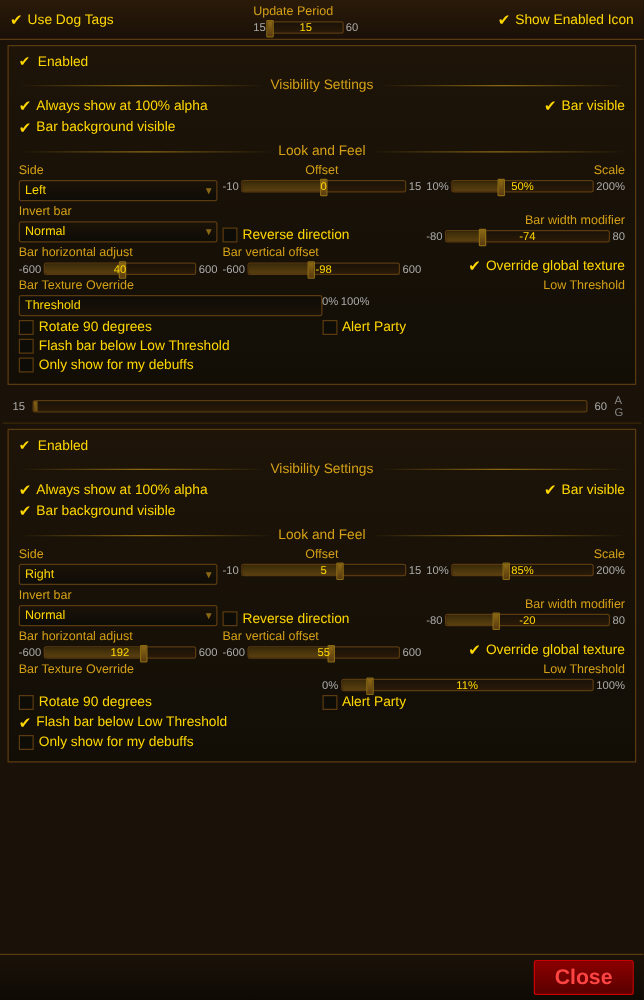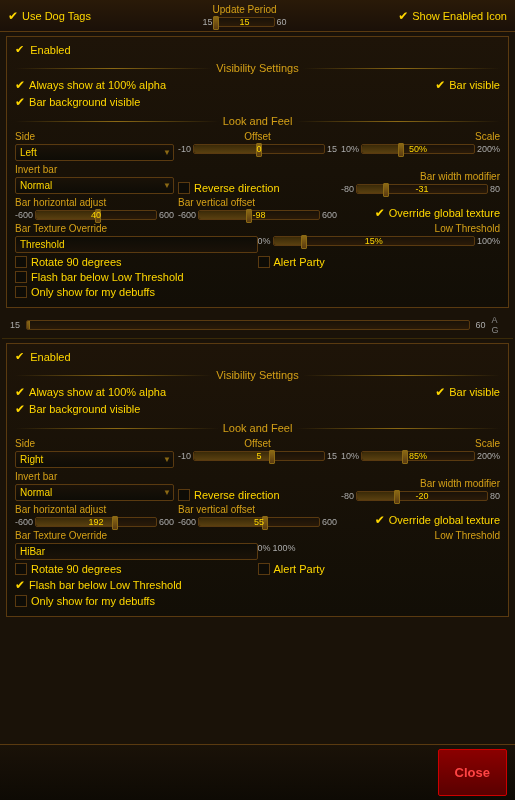--- a/index.html
+++ b/index.html
@@ -172,24 +172,24 @@
       gap: 4px;
       color: #ffd700;
       font-size: 11px;
       text-align: right;
     }
 
     .close-btn {
       background: linear-gradient(to bottom, #8B0000, #5a0000);
       border: 1px solid #cc0000;
       color: #ff4444;
-      padding: 15px 16px;
+      padding: 3px 16px;
       border-radius: 2px;
       cursor: pointer;
-      font-size: 13px;
+      font-size: 17px;
       font-weight: bold;
     }
 
     .bottom-bar {
       position: absolute;
       bottom: 0;
       left: 0;
       right: 0;
       display: flex;
       justify-content: flex-end;
@@ -245,21 +245,21 @@
 </head>
 <body>
 
 <div class="page-wrapper">
 
   <div class="top-bar">
     <div class="checkbox-row">
       <span class="check-mark">✔</span>
       <span>Use Dog Tags</span>
     </div>
-    <div class="field-group" style="align-items:center;">
+    <div class="field-group" style="align-items:flex-start;">
       <span class="gold-text" style="font-size:10px;">Update Period</span>
       <div class="slider-container">
         <span class="slider-min">15</span>
         <div class="slider-track" style="width:60px;">
           <div class="slider-fill" style="width:0%"></div>
           <div class="slider-thumb" style="left:0%"></div>
           <span class="slider-value">15</span>
         </div>
         <span class="slider-max">60</span>
       </div>
@@ -353,21 +353,21 @@
           <span style="font-size:11px;border:1px solid #5a3a10;width:12px;height:12px;display:inline-block;background:#0e0c06;"></span>
           <span>Reverse direction</span>
         </div>
         <div class="field-group">
           <span class="field-label" style="text-align:right;">Bar width modifier</span>
           <div class="slider-container">
             <span class="slider-min">-80</span>
             <div class="slider-track">
               <div class="slider-fill" style="width:22%"></div>
               <div class="slider-thumb" style="left:22%"></div>
-              <span class="slider-value">-31</span>
+              <span class="slider-value">-74</span>
             </div>
             <span class="slider-max">80</span>
           </div>
         </div>
       </div>
 
       <div class="three-col">
         <div class="field-group">
           <span class="field-label">Bar horizontal adjust</span>
           <div class="slider-container">
@@ -402,25 +402,20 @@
         <div class="field-group">
           <span class="field-label">Bar Texture Override</span>
           <div class="text-input">
             <span>Threshold</span>
           </div>
         </div>
         <div class="field-group">
           <span class="field-label" style="text-align:right;">Low Threshold</span>
           <div class="slider-container">
             <span class="slider-min">0%</span>
-            <div class="slider-track">
-              <div class="slider-fill" style="width:15%"></div>
-              <div class="slider-thumb" style="left:15%"></div>
-              <span class="slider-value">15%</span>
-            </div>
             <span class="slider-max">100%</span>
           </div>
         </div>
       </div>
 
       <div class="two-col" style="align-items:center;">
         <div class="checkbox-row">
           <span style="font-size:11px;border:1px solid #5a3a10;width:12px;height:12px;display:inline-block;background:#0e0c06;"></span>
           <span>Rotate 90 degrees</span>
         </div>
@@ -576,28 +571,30 @@
         </div>
         <div class="checkbox-row" style="align-self:end;justify-self:end;">
           <span class="check-mark">✔</span>
           <span>Override global texture</span>
         </div>
       </div>
 
       <div class="two-col">
         <div class="field-group">
           <span class="field-label">Bar Texture Override</span>
-          <div class="text-input">
-            <span>HiBar</span>
-          </div>
         </div>
         <div class="field-group">
           <span class="field-label" style="text-align:right;">Low Threshold</span>
           <div class="slider-container">
             <span class="slider-min">0%</span>
+            <div class="slider-track">
+              <div class="slider-fill" style="width:11%"></div>
+              <div class="slider-thumb" style="left:11%"></div>
+              <span class="slider-value">11%</span>
+            </div>
             <span class="slider-max">100%</span>
           </div>
         </div>
       </div>
 
       <div class="two-col" style="align-items:center;">
         <div class="checkbox-row">
           <span style="font-size:11px;border:1px solid #5a3a10;width:12px;height:12px;display:inline-block;background:#0e0c06;"></span>
           <span>Rotate 90 degrees</span>
         </div>

